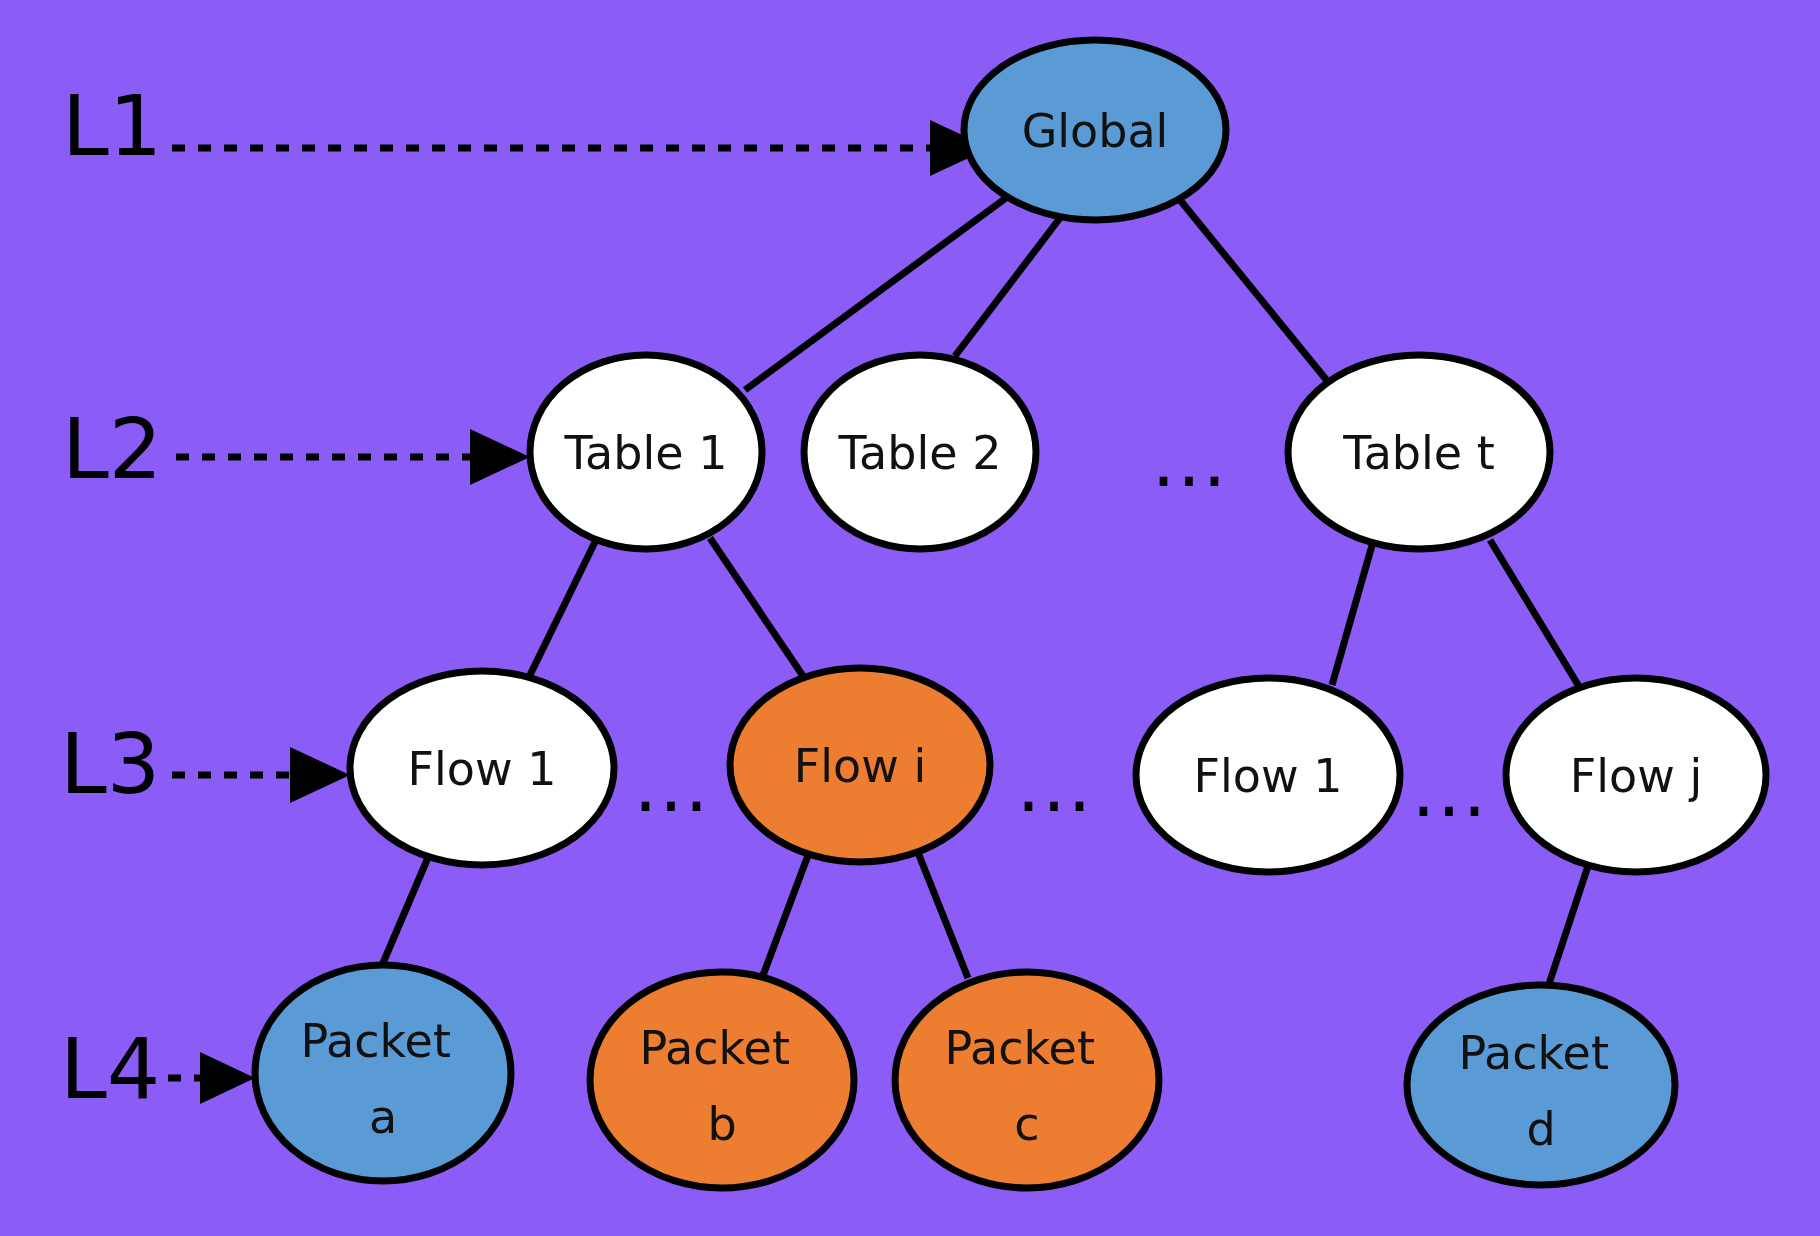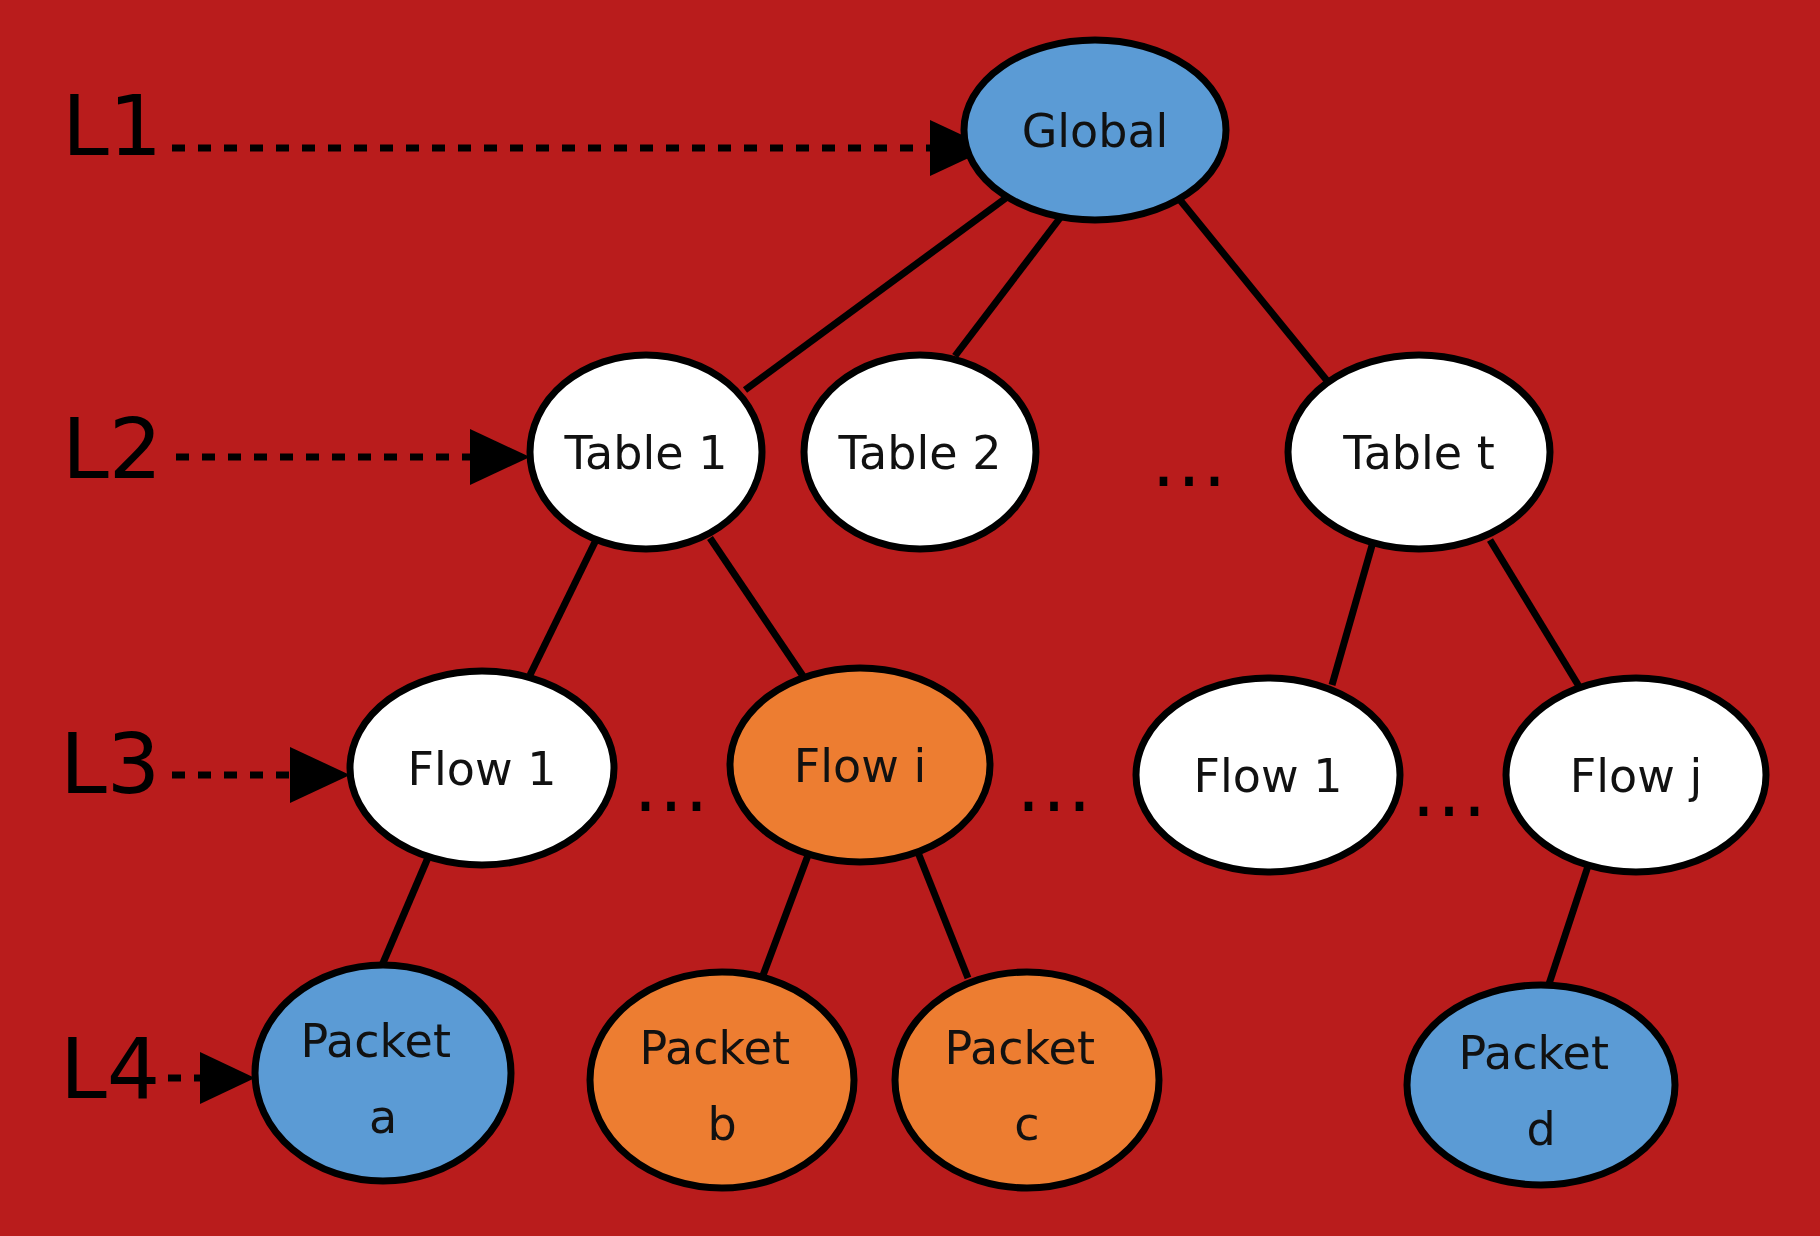--- a/index.html
+++ b/index.html
@@ -10,21 +10,21 @@
   body {
     width: 1820px;
     height: 1236px;
     font-family: "DejaVu Sans", "Liberation Sans", sans-serif;
     overflow: hidden;
   }
   #diagram-root {
     position: relative;
     width: 1820px;
     height: 1236px;
-    background: #b91c1c;
+    background: #8b5cf6;
   }
   svg.canvas {
     position: absolute;
     top: 0;
     left: 0;
     width: 1820px;
     height: 1236px;
     display: block;
   }
   .node-ellipse {

